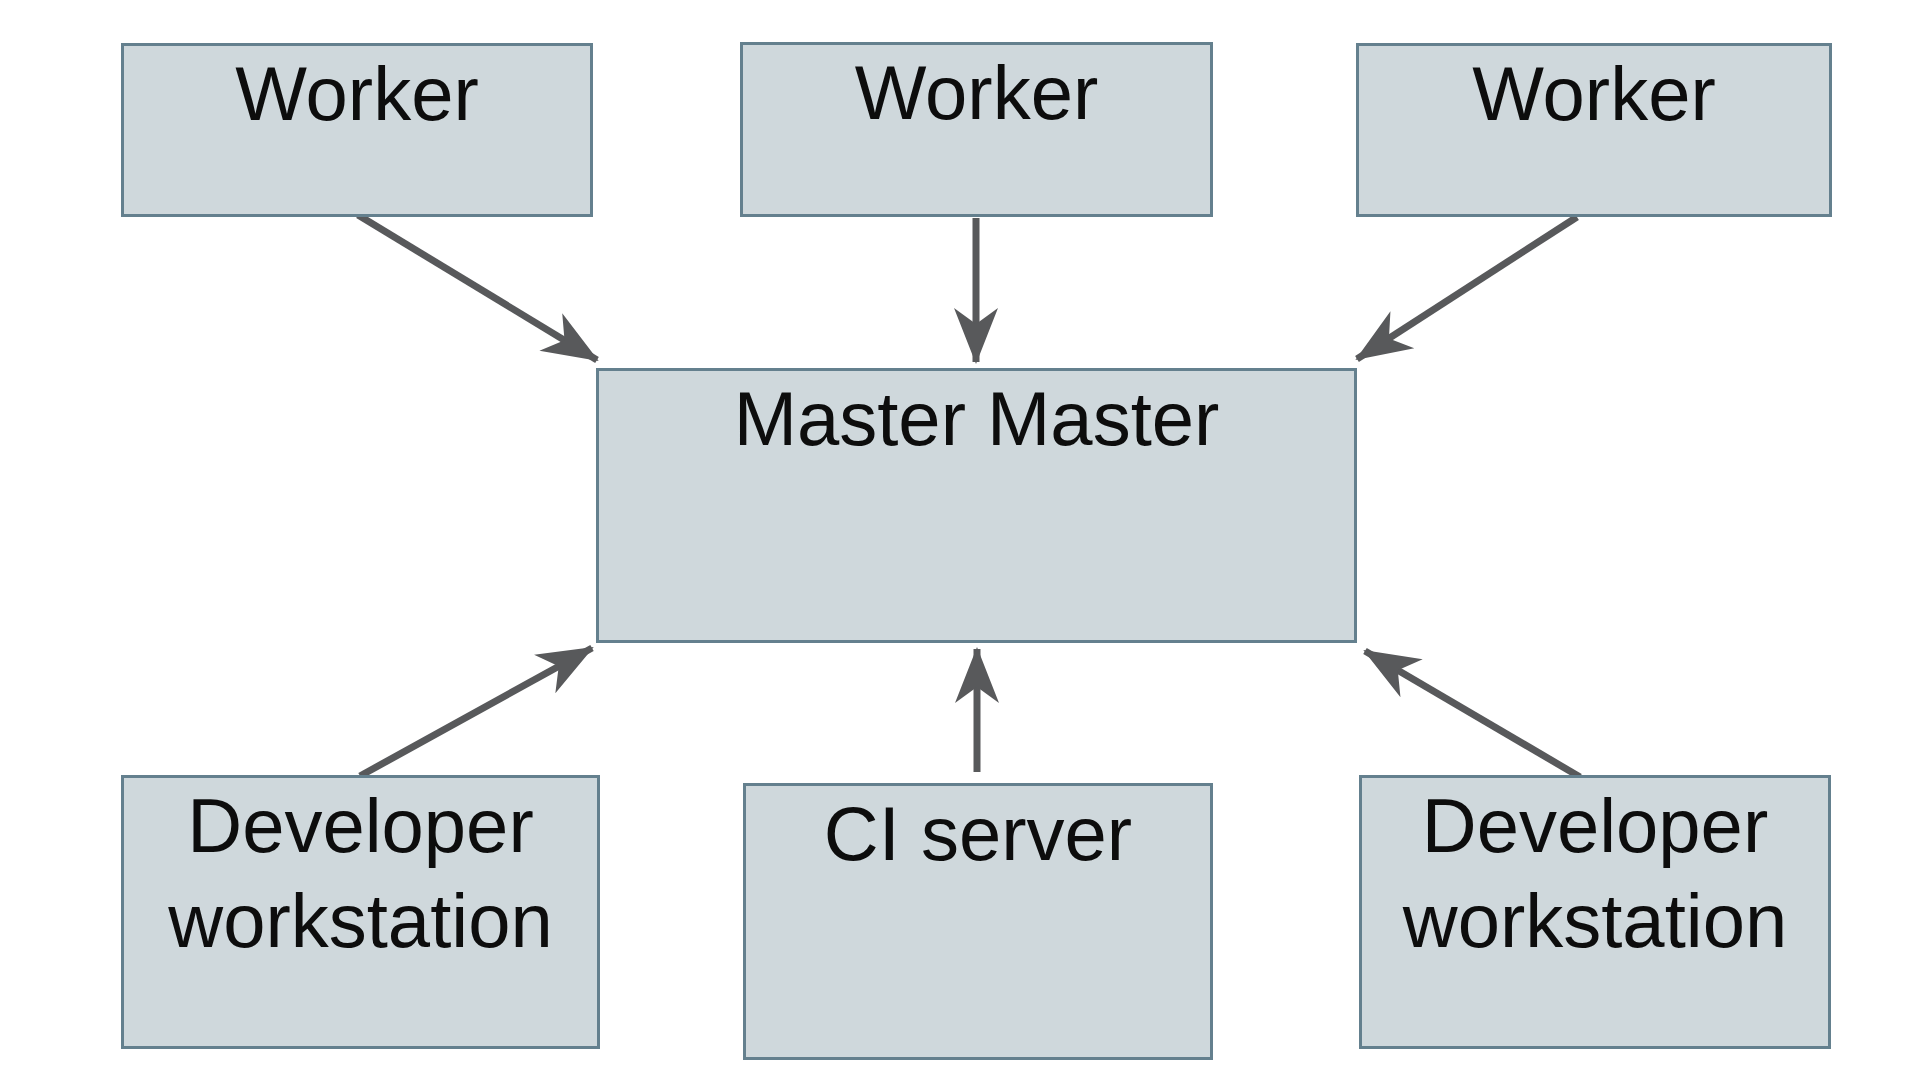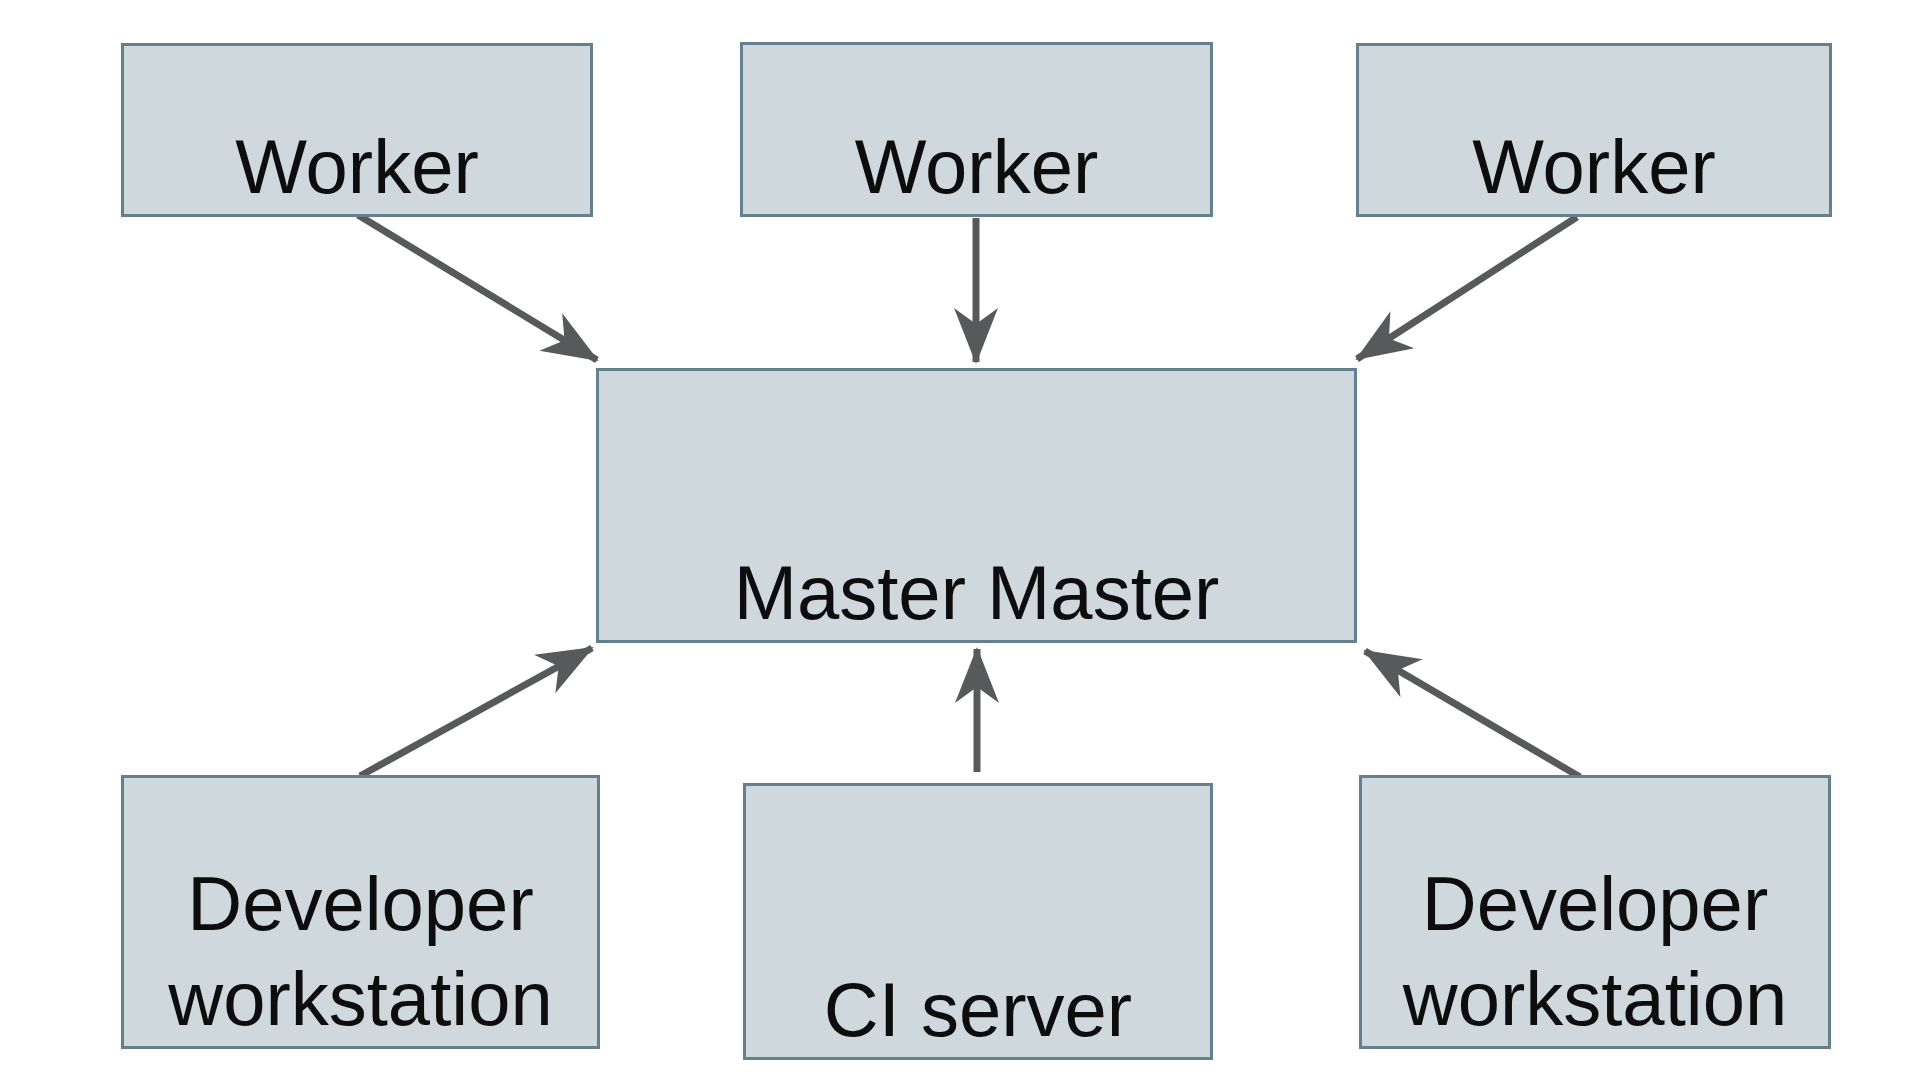--- a/index.html
+++ b/index.html
@@ -24,21 +24,21 @@
   .edges line {
     stroke-width: 7px;
   }
   .node {
     position: absolute;
     z-index: 2;
     box-sizing: border-box;
     background: var(--box_fill, #cfd8dc);
     border: 3px solid var(--box_border, #64808e);
     display: flex;
-    align-items: flex-end;
+    align-items: flex-start;
     justify-content: center;
     text-align: center;
   }
   .node .lbl {
     display: block;
     padding: 0 14px;
     font-size: 76px;
     line-height: 1.25;
     color: var(--text, #0d0d0d);
     letter-spacing: 0;

